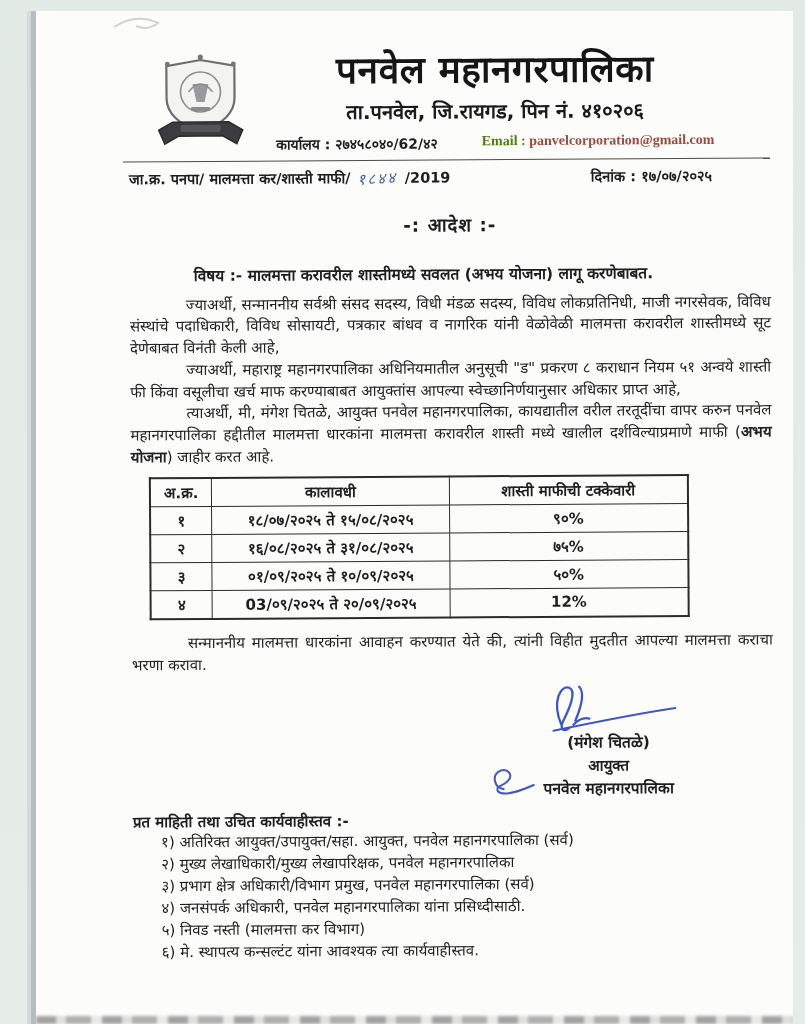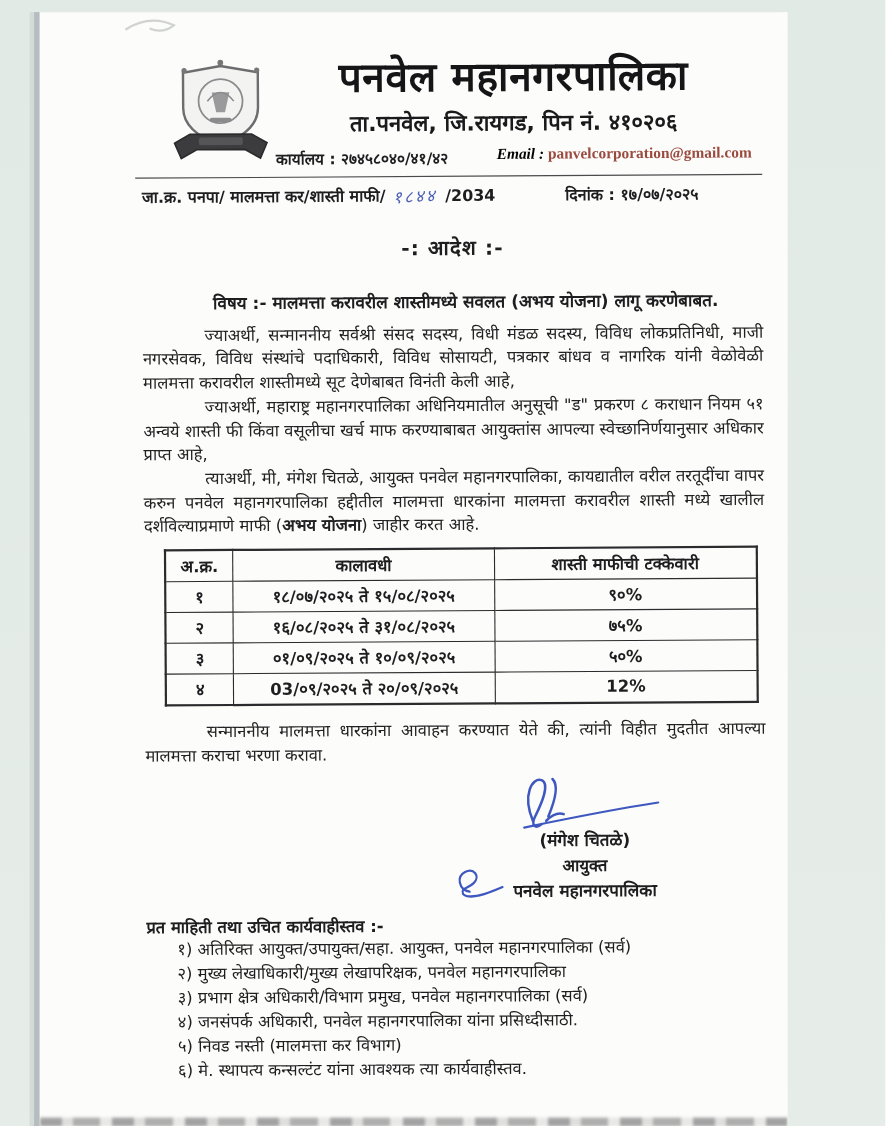--- a/index.html
+++ b/index.html
@@ -2,39 +2,39 @@
 <html><head>
 <meta charset="utf-8">
 <style>
   * { margin:0; padding:0; box-sizing:border-box; }
   html,body { width:805px; height:1024px; }
   body { font-family:"DejaVu Sans","Liberation Sans",sans-serif; color:#1e1e20; }
 
   .scene { position:relative; width:805px; height:1024px;
            background:linear-gradient(180deg,#e2eae5 0%,#e6ede8 100%); overflow:hidden; }
 
-  .page { position:absolute; left:36px; top:11px; width:680px; height:1013px;
+  .page { position:absolute; left:36px; top:11px; width:757px; height:1013px;
           background:#fcfcfa; box-shadow:-5px 0 0 #b6bdc1, -9px 0 0 #d4dbd8;
           overflow:hidden; }
 
   .fold-mark { position:absolute; left:70px; top:0; width:90px; height:30px; opacity:.8; }
 
   .content { position:relative; padding:42px 24px 0 92px; transform:rotate(-0.35deg);
              transform-origin:top left; }
 
   
   .letterhead { display:flex; align-items:flex-start; }
   .crest { width:100px; height:96px; margin-left:22px; flex:0 0 auto; }
   .head-text { flex:1 1 auto; text-align:center; margin-right:30px; }
   .org-name { font-size:37px; font-weight:bold; letter-spacing:.5px; line-height:1.1; color:#151517; }
   .address  { font-size:20px; font-weight:bold; margin-top:6px; color:#1a1a1c; }
   .contact-row { display:flex; justify-content:center; gap:44px; margin-top:9px;
                  font-size:14px; font-weight:bold; white-space:nowrap; }
   .email-wrap { font-family:"Liberation Serif","DejaVu Serif",serif; }
-  .email-label { font-weight:bold; color:#000000;font-style:italic; }
+  .email-label { font-weight:bold; color:#4d7c0f; }
   .email-value { color:#9a4a3e; font-weight:600; }
 
   .rule { border-top:1.6px solid #4b4b4d; margin:7px 0 5px -6px; }
 
   .ref-row { display:flex; justify-content:space-between; align-items:baseline;
              padding-right:58px; font-size:14.5px; font-weight:600; }
   .ref-left { white-space:nowrap; }
   .handwritten { color:#4a5fb5; font-size:15.5px; font-style:italic; font-weight:500;
                  display:inline-block; transform:rotate(-3deg) translateY(1px);
                  padding:0 7px; letter-spacing:2px; }
@@ -101,34 +101,34 @@
           <path d="M42 32 L58 32 L54 50 L46 50 Z" fill="#9a9a9c"></path>
           <path d="M38 40 Q50 24 62 40" fill="none" stroke="#8b8b8d" stroke-width="1.4"></path>
           <rect x="40" y="55" width="20" height="4" rx="2" fill="#8b8b8d"></rect>
           <path d="M8 78 L22 70 L78 70 L92 78 L86 92 L72 84 L28 84 L14 92 Z" fill="#3c3c3e" stroke="#2b2b2d" stroke-width="1.5"></path>
           <rect x="30" y="73" width="40" height="7" rx="2" fill="#555557"></rect>
         </svg>
         <div class="head-text">
           <div class="org-name">पनवेल महानगरपालिका</div>
           <div class="address">ता.पनवेल, जि.रायगड, पिन नं. ४१०२०६</div>
           <div class="contact-row">
-            <span>कार्यालय : २७४५८०४०/४१/४२</span>
+            <span>कार्यालय : २७४५८०४०/62/४२</span>
             <span class="email-wrap">
               <span class="email-label">Email :</span>
               <span class="email-value">panvelcorporation@gmail.com</span>
             </span>
           </div>
         </div>
       </div>
 
       <div class="rule"></div>
 
       <div class="ref-row">
         <div class="ref-left">
-          <span>जा.क्र. पनपा/ मालमत्ता कर/शास्ती माफी/</span><span class="handwritten">१८४४</span><span>/2034</span>
+          <span>जा.क्र. पनपा/ मालमत्ता कर/शास्ती माफी/</span><span class="handwritten">१८४४</span><span>/2019</span>
         </div>
         <div class="ref-date">दिनांक : १७/०७/२०२५</div>
       </div>
 
       <div class="order-heading">-: आदेश :-</div>
 
       <div class="subject">विषय :- मालमत्ता करावरील शास्तीमध्ये सवलत (अभय योजना) लागू करणेबाबत.</div>
 
       <p class="para first">ज्याअर्थी, सन्माननीय सर्वश्री संसद सदस्य, विधी मंडळ सदस्य, विविध लोकप्रतिनिधी, माजी नगरसेवक, विविध संस्थांचे पदाधिकारी, विविध सोसायटी, पत्रकार बांधव व नागरिक यांनी वेळोवेळी मालमत्ता करावरील शास्तीमध्ये सूट देणेबाबत विनंती केली आहे,</p>
       <p class="para">ज्याअर्थी, महाराष्ट्र महानगरपालिका अधिनियमातील अनुसूची "ड" प्रकरण ८ कराधान नियम ५१ अन्वये शास्ती फी किंवा वसूलीचा खर्च माफ करण्याबाबत आयुक्तांस आपल्या स्वेच्छानिर्णयानुसार अधिकार प्राप्त आहे,</p>

